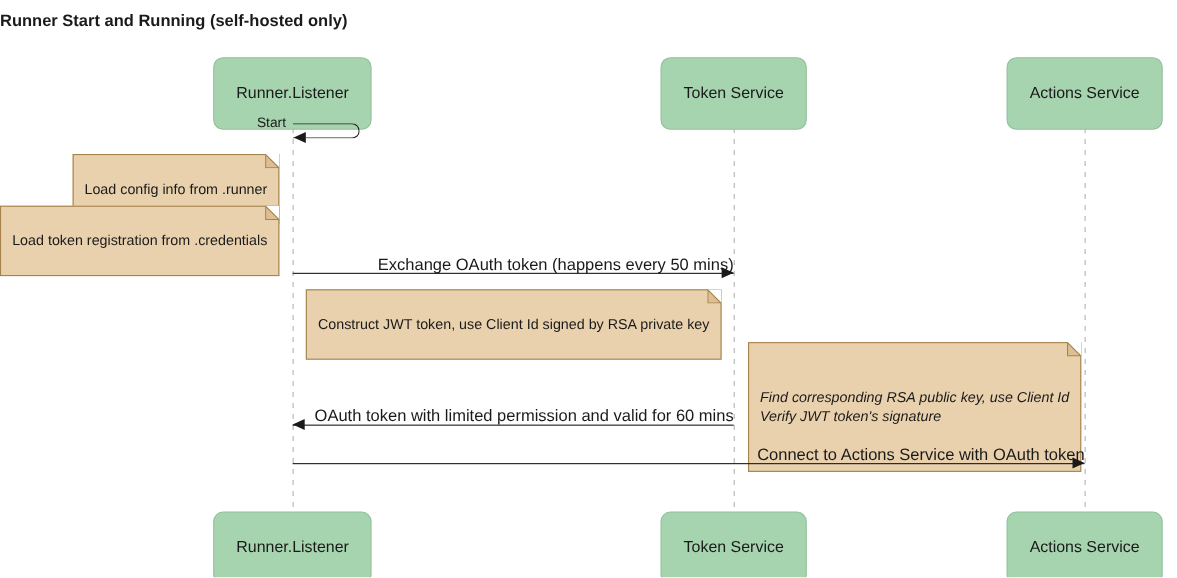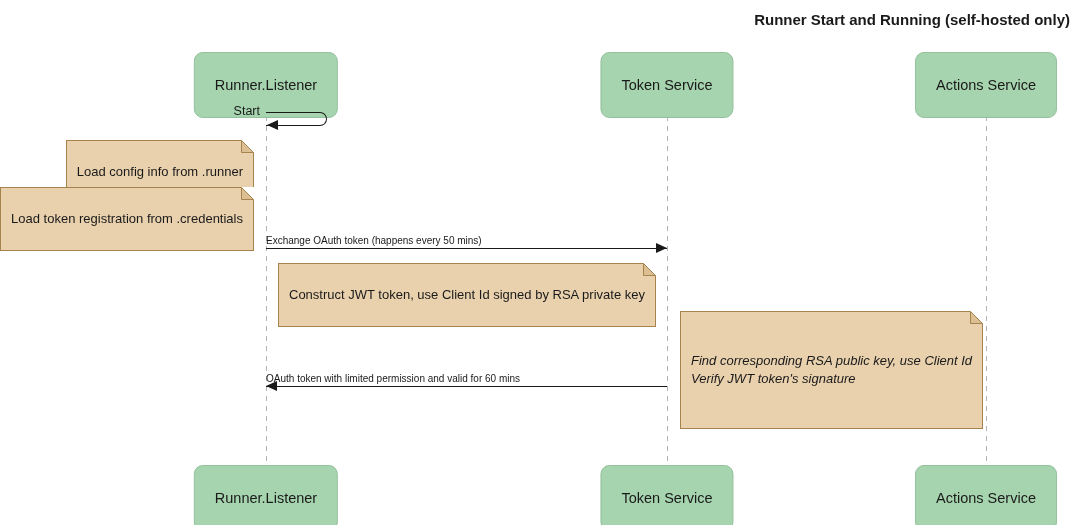--- a/index.html
+++ b/index.html
@@ -2,38 +2,38 @@
 <html style="--participant_fill: #A6D4AE; --participant_border: #93C09D; --note_fill: #E9D1AE; --note_border: #A6824C; --note_fold: #DCC094; --lifeline: #B3B3B3; --text: #1A1A1A;"><head>
 <meta charset="utf-8">
 <style>
   html,body{margin:0;padding:0;background:#fff;}
   #stage{
     position:relative; width:1070px; height:525px; background:#ffffff;
     font-family:"Liberation Sans", sans-serif; color:var(--text,#1a1a1a);
     overflow:hidden;
   }
   .title{
-    position:absolute; top:11px; left:0; width:100%; text-align:right;
+    position:absolute; top:11px; left:0; width:100%; text-align:left;
     font-size:15px; font-weight:bold;
   }
   .lifeline{
     position:absolute; width:1px; top:86px; height:379px;
     background:repeating-linear-gradient(to bottom, var(--lifeline,#b3b3b3) 0 5px, transparent 5px 10px);
   }
   .participant{
     position:absolute; height:32px; line-height:32px; padding:16px 20px;
     background:var(--participant_fill,#A6D4AE);
     border:1px solid var(--participant_border,#93c09d);
     border-radius:9px; font-size:14.5px; white-space:nowrap;
     transform:translateX(-50%);
   }
   .prow-top{top:52px;} .prow-bottom{top:465px;}
   .msg{position:absolute;}
   .msg-label{
-    text-align:left; font-size:10px; line-height:15px; white-space:nowrap;
+    text-align:right; font-size:15px; line-height:15px; white-space:nowrap;
   }
   .msg-line{position:relative; height:1px; background:var(--text,#000);}
   .head{position:absolute; width:0; height:0; top:-5px;
         border-top:5px solid transparent; border-bottom:5px solid transparent;}
   .head.right{right:0; border-left:11px solid var(--text,#000);}
   .head.left{left:0; border-right:11px solid var(--text,#000);}
   .self-label{
     position:absolute; top:104px; right:810px; font-size:12.5px; white-space:nowrap;text-align:right;
   }
   .self-loop{
@@ -113,19 +113,25 @@
     </svg>
   </div>
 
   <div class="msg" style="left:266px; top:371px; width:401px;">
     <div class="msg-label">OAuth token with limited permission and valid for 60 mins</div>
     <div class="msg-line">
       <span class="head left"></span>
     </div>
   </div>
 
+  <div class="msg" style="left:266px; top:406px; width:720px;">
+    <div class="msg-label">Connect to Actions Service with OAuth token</div>
+    <div class="msg-line">
+      <span class="head right"></span>
+    </div>
+  </div>
 
 
   <div class="participant prow-bottom" style="left:266px;">Runner.Listener</div>
   <div class="participant prow-bottom" style="left:667px;">Token Service</div>
   <div class="participant prow-bottom" style="left:986px;">Actions Service</div>
 
 </div>
 
 </body></html>

